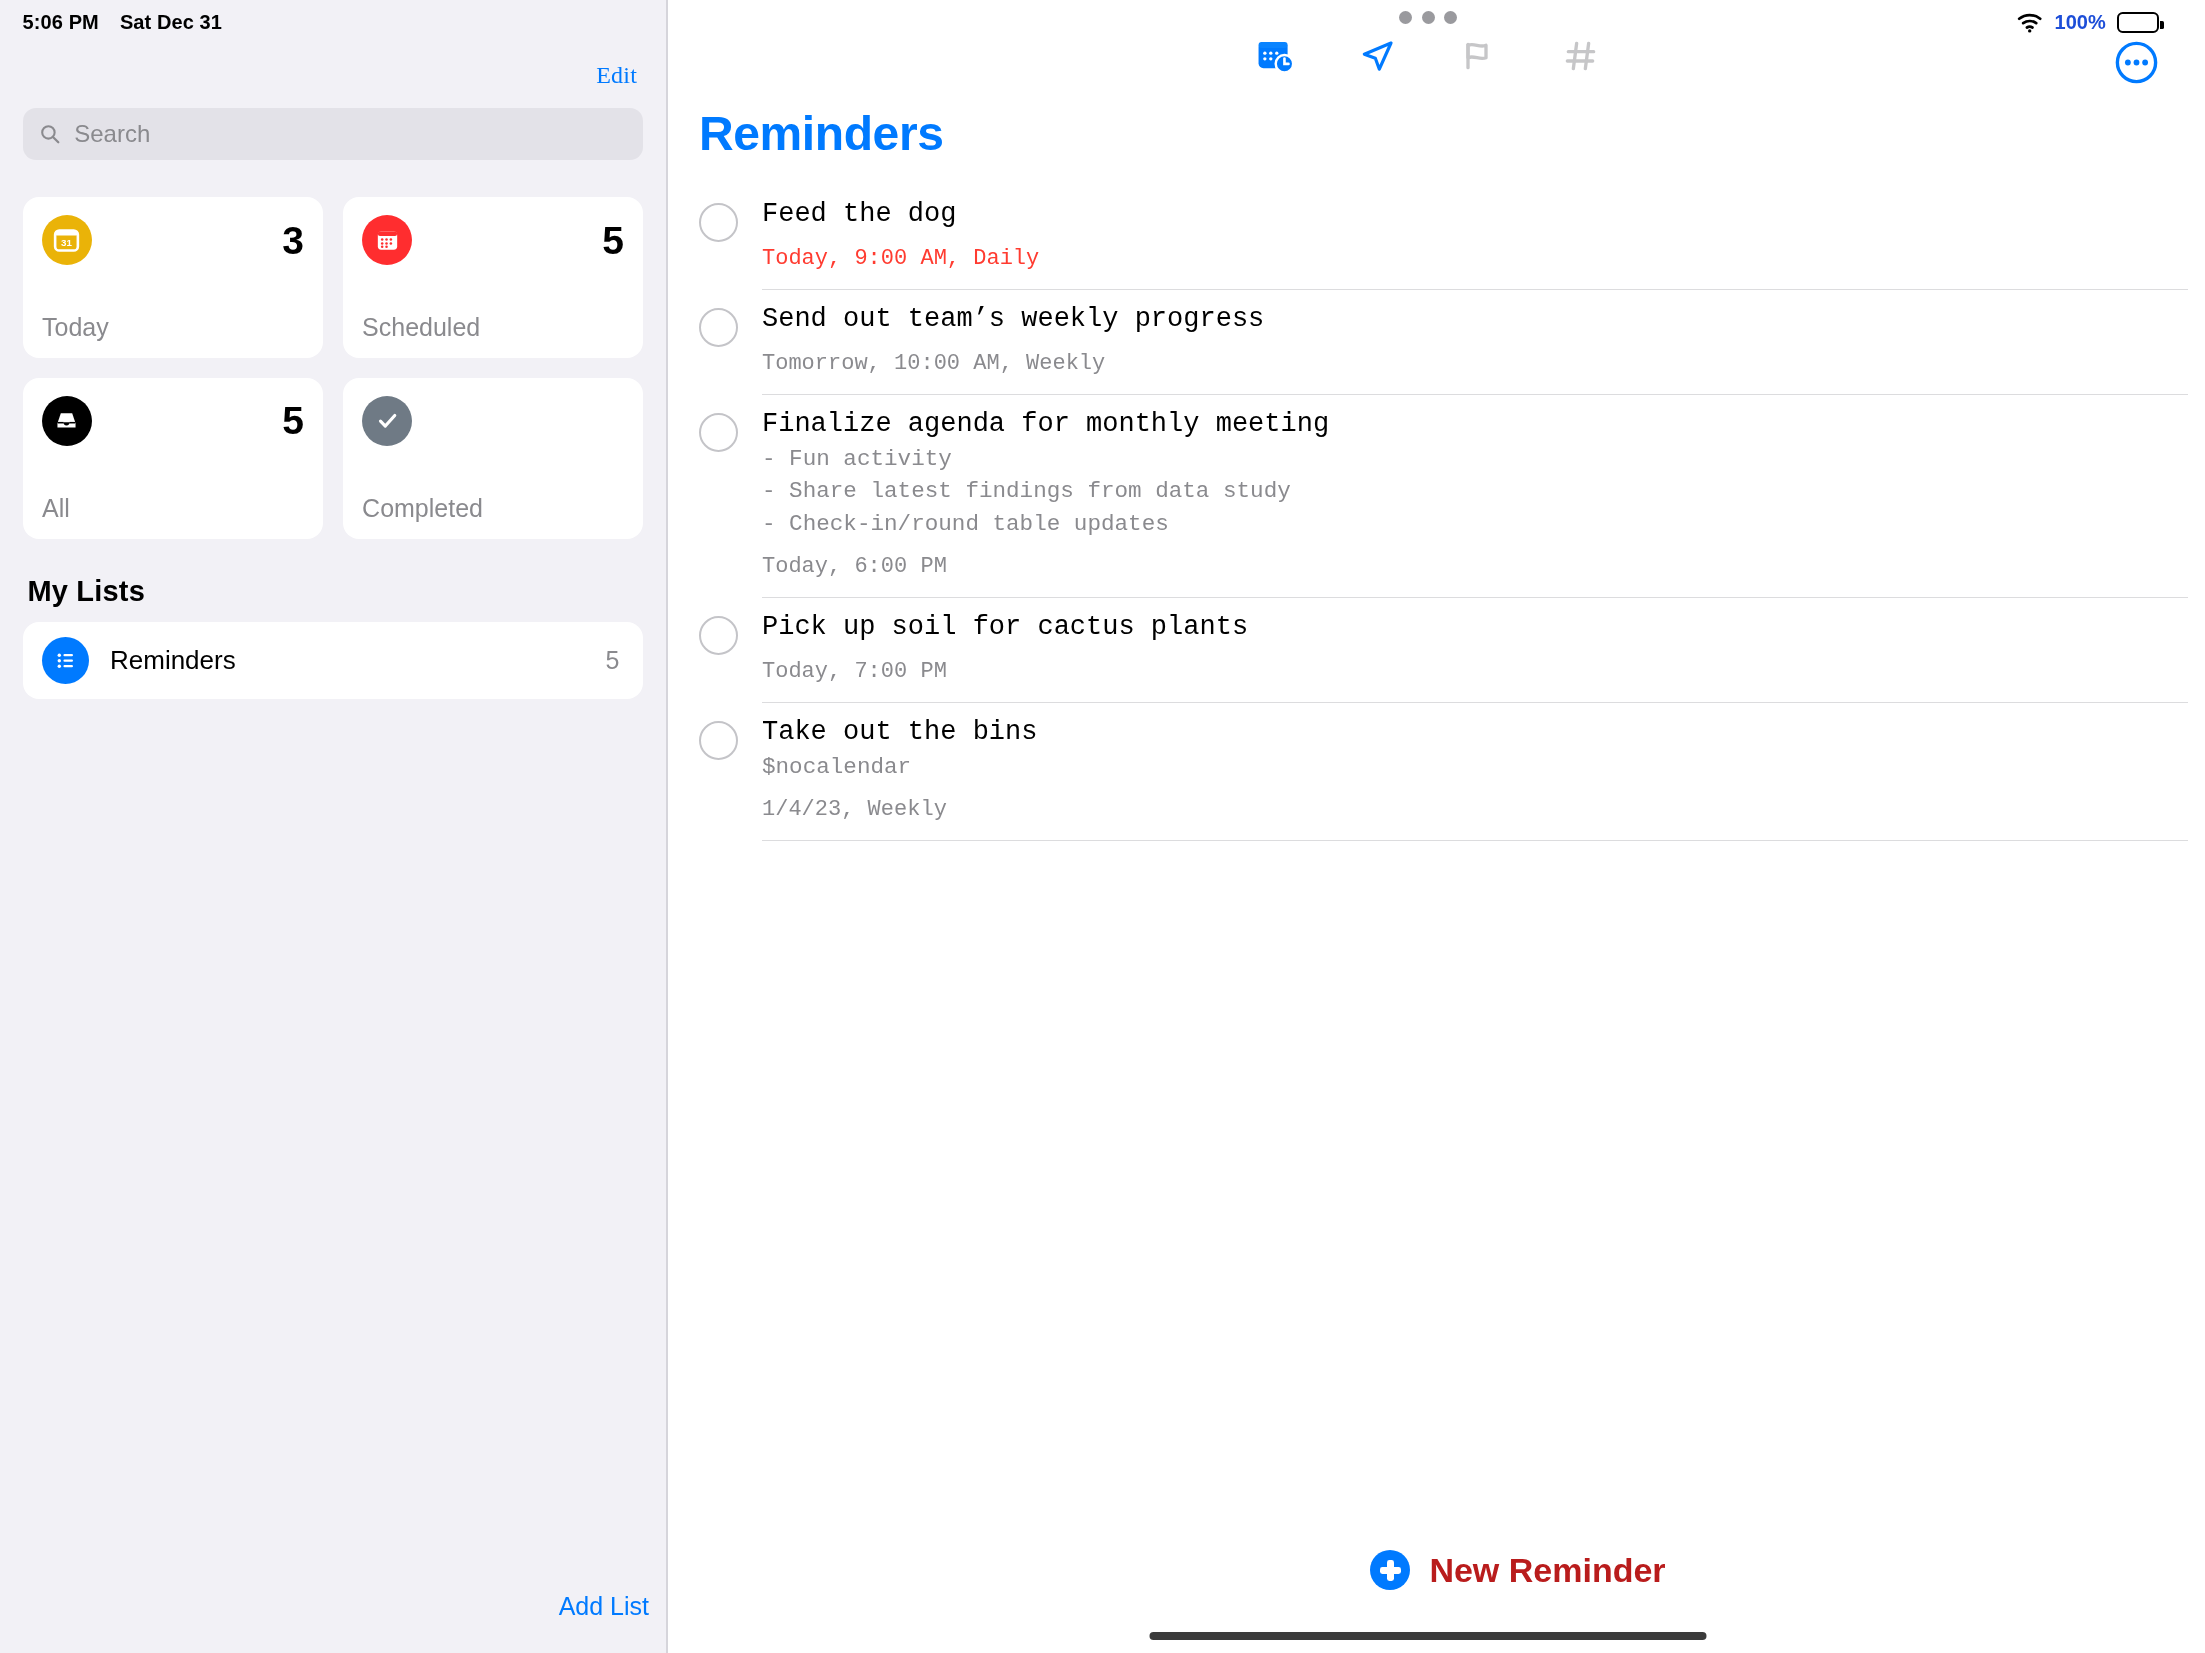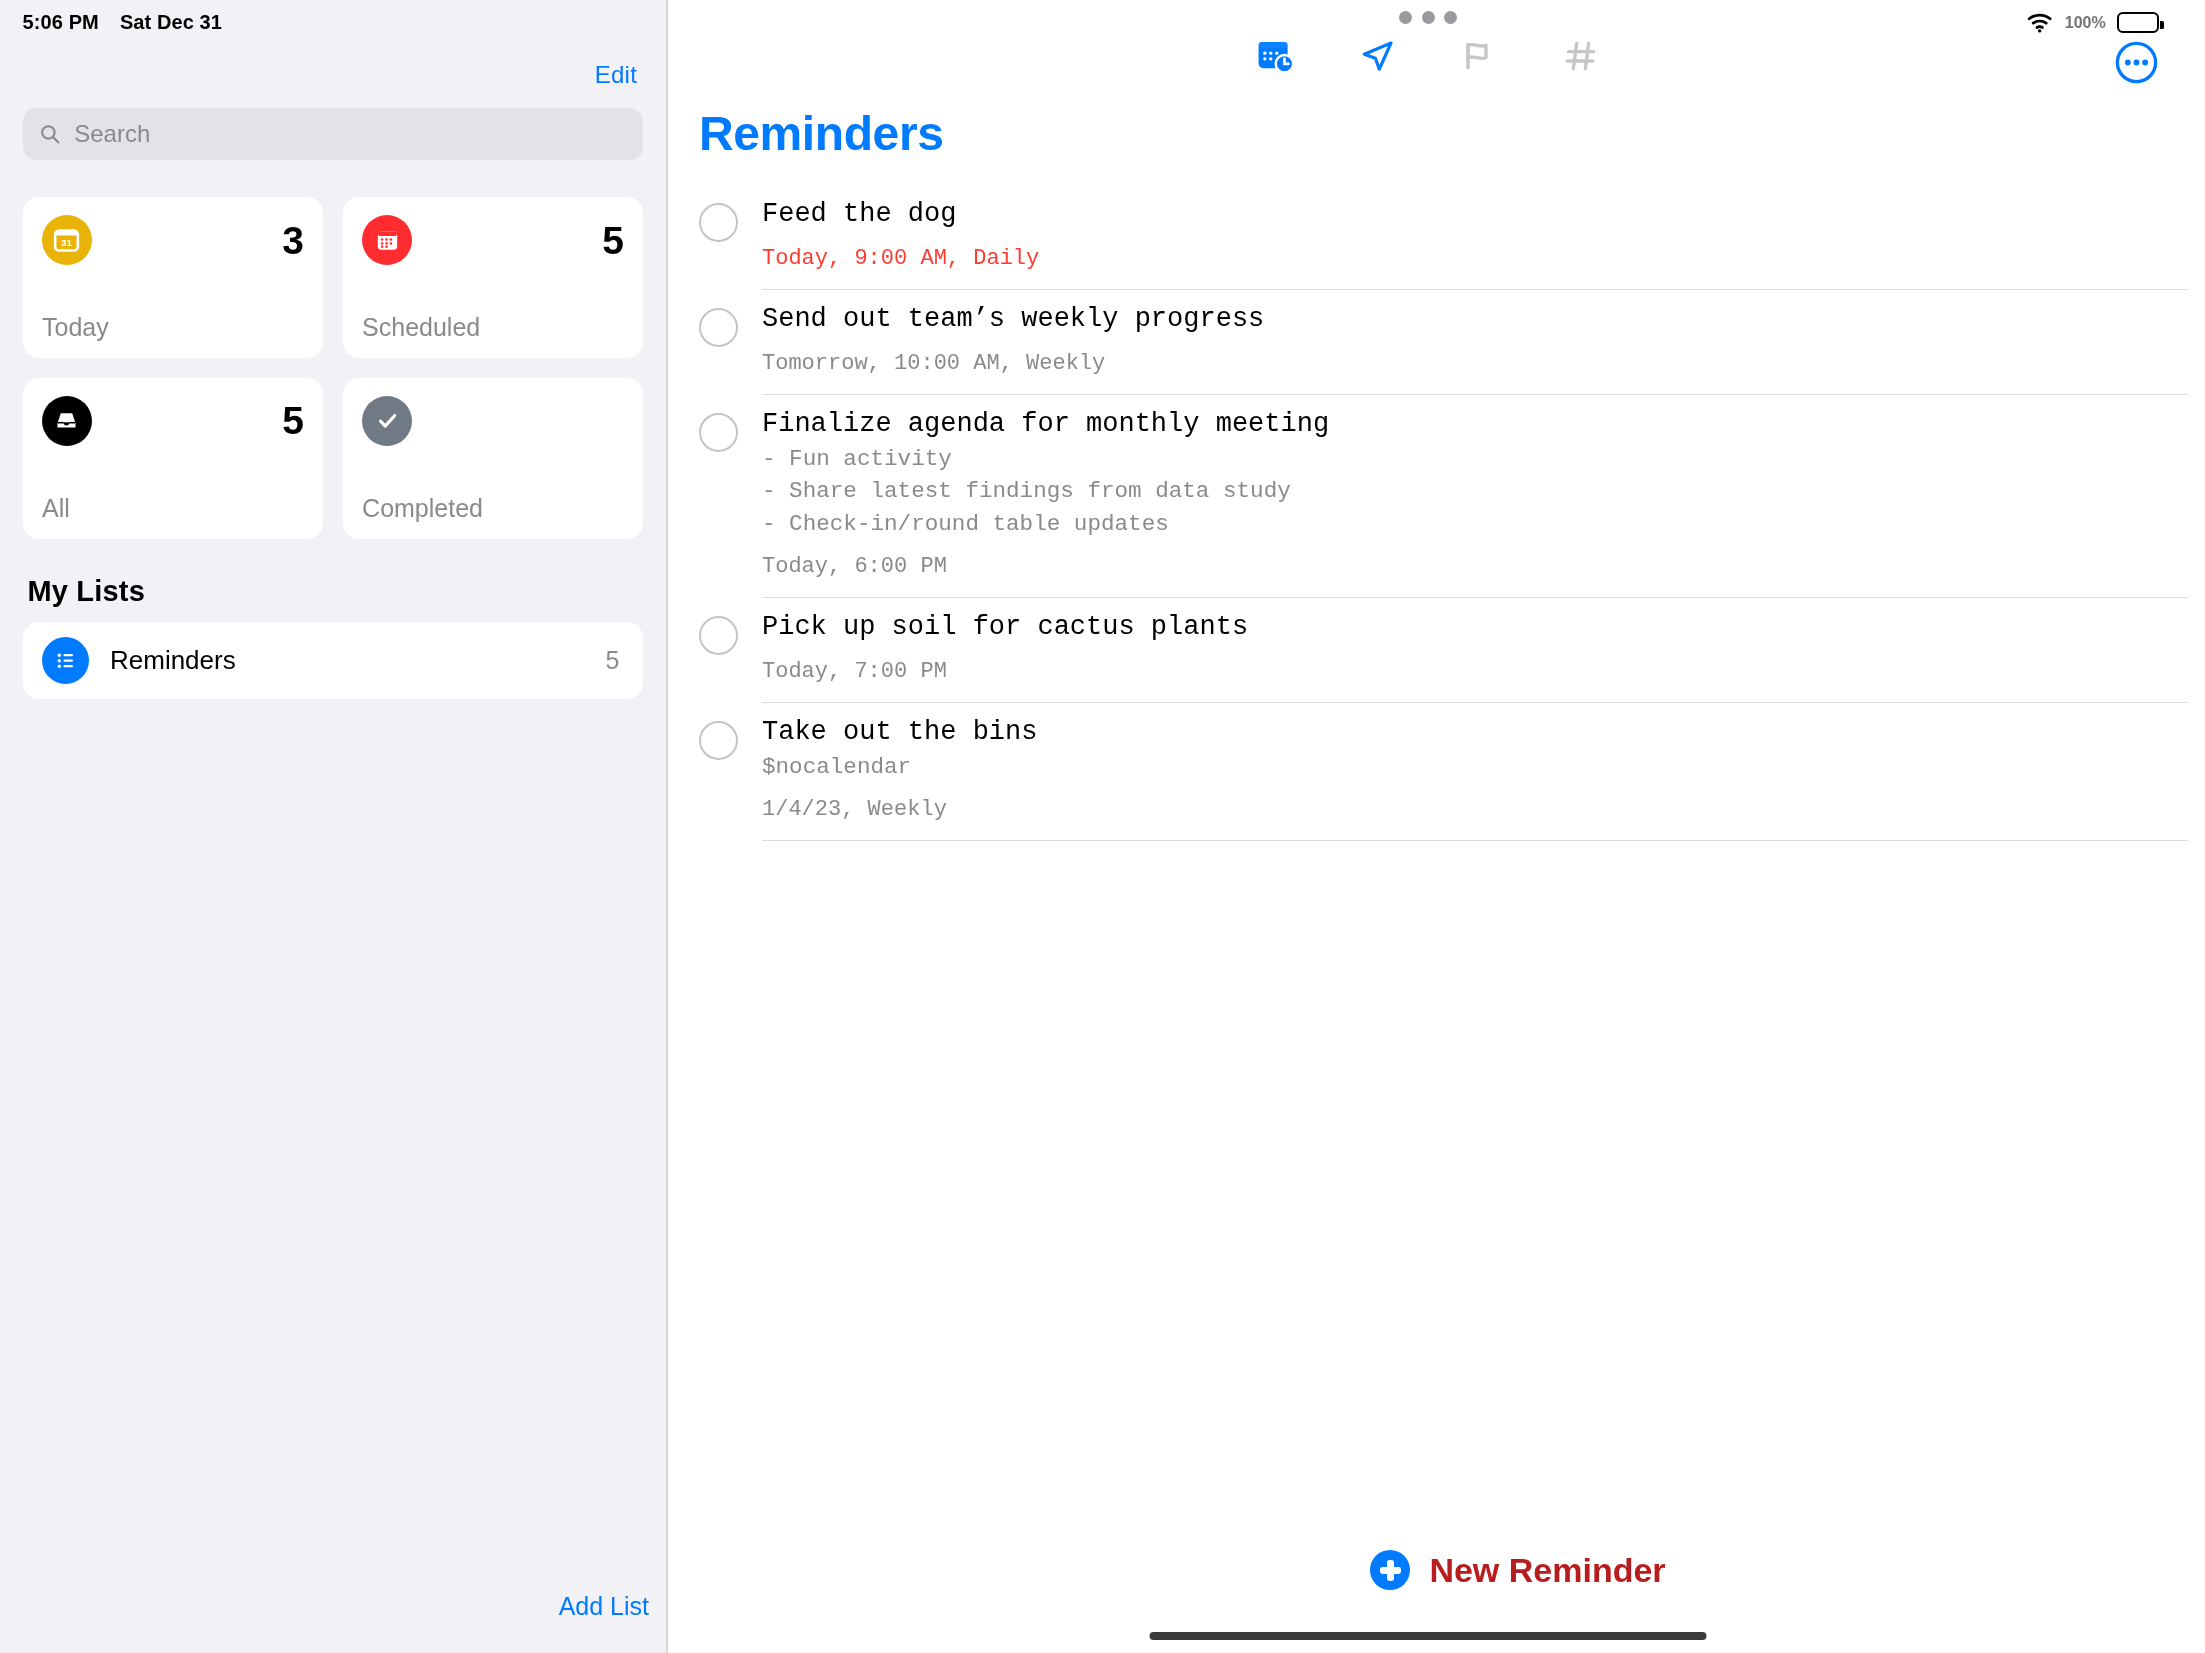--- a/index.html
+++ b/index.html
@@ -28,20 +28,21 @@
     font-size: 20px; font-weight: 600; color: #000;
     letter-spacing: 0.1px;
   }
   .sb-time { font-weight: 600; }
   .sb-date { font-weight: 600; }
 
   .edit-row {
     height: 60px;
     display: flex; align-items: center; justify-content: flex-end;
     padding-right: 29px;
+    font-family: Liberation Serif, serif;
   }
   .edit-btn { color: #007AFF; font-size: 24px; letter-spacing: 0.2px; }
 
   .search-wrap { padding: 0 22.6px; margin-top: 3.2px; }
   .search-field {
     height: 52px; border-radius: 13px; background: #E3E2E8;
     display: flex; align-items: center; gap: 13px; padding: 0 16px;
   }
   .search-ph { color: #8A8A8E; font-size: 24px; }
   .mag { width: 22.6px; height: 22.6px; flex: 0 0 22.6px; }
@@ -79,21 +80,21 @@
   .addlist {
     position: absolute; right: 17px; bottom: 32px;
     color: #007AFF; font-size: 25px;
   }
 
   
   .detail { flex: 1; height: 1653px; position: relative; background: #fff; }
   .sb-right {
     position: absolute; right: 29px; top: 0; height: 45px;
     display: flex; align-items: center; gap: 11.3px;
-    font-size: 16px; font-weight: 600; color: #737373;
+    font-size: 20px; font-weight: 600; color: #1d4ed8;
   }
   .wifi { width: 27.4px; height: 21px; }
   .batt { width: 42px; height: 21px; border: 2.4px solid #000; border-radius: 5.7px; position: relative; padding: 2.4px; }
   .batt::after { content:""; position: absolute; right: -7.3px; top: 6.5px; width: 4px; height: 8px; background: #000; border-radius: 0 1.6px 1.6px 0; }
   .batt-fill { width: 100%; height: 100%; background: #000; border-radius: 2.4px; }
 
   .mtdots { position: absolute; left: 0; right: 0; top: 11.3px; display: flex; justify-content: center; gap: 9.7px; }
   .mtdots span { width: 13px; height: 13px; border-radius: 50%; background: #9A9A9E; display: block; }
 
   .toolbar {

